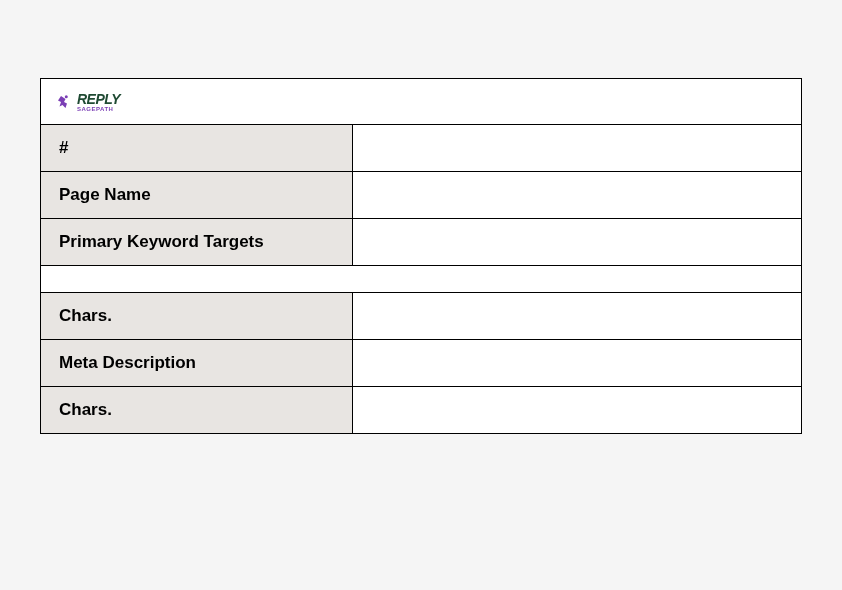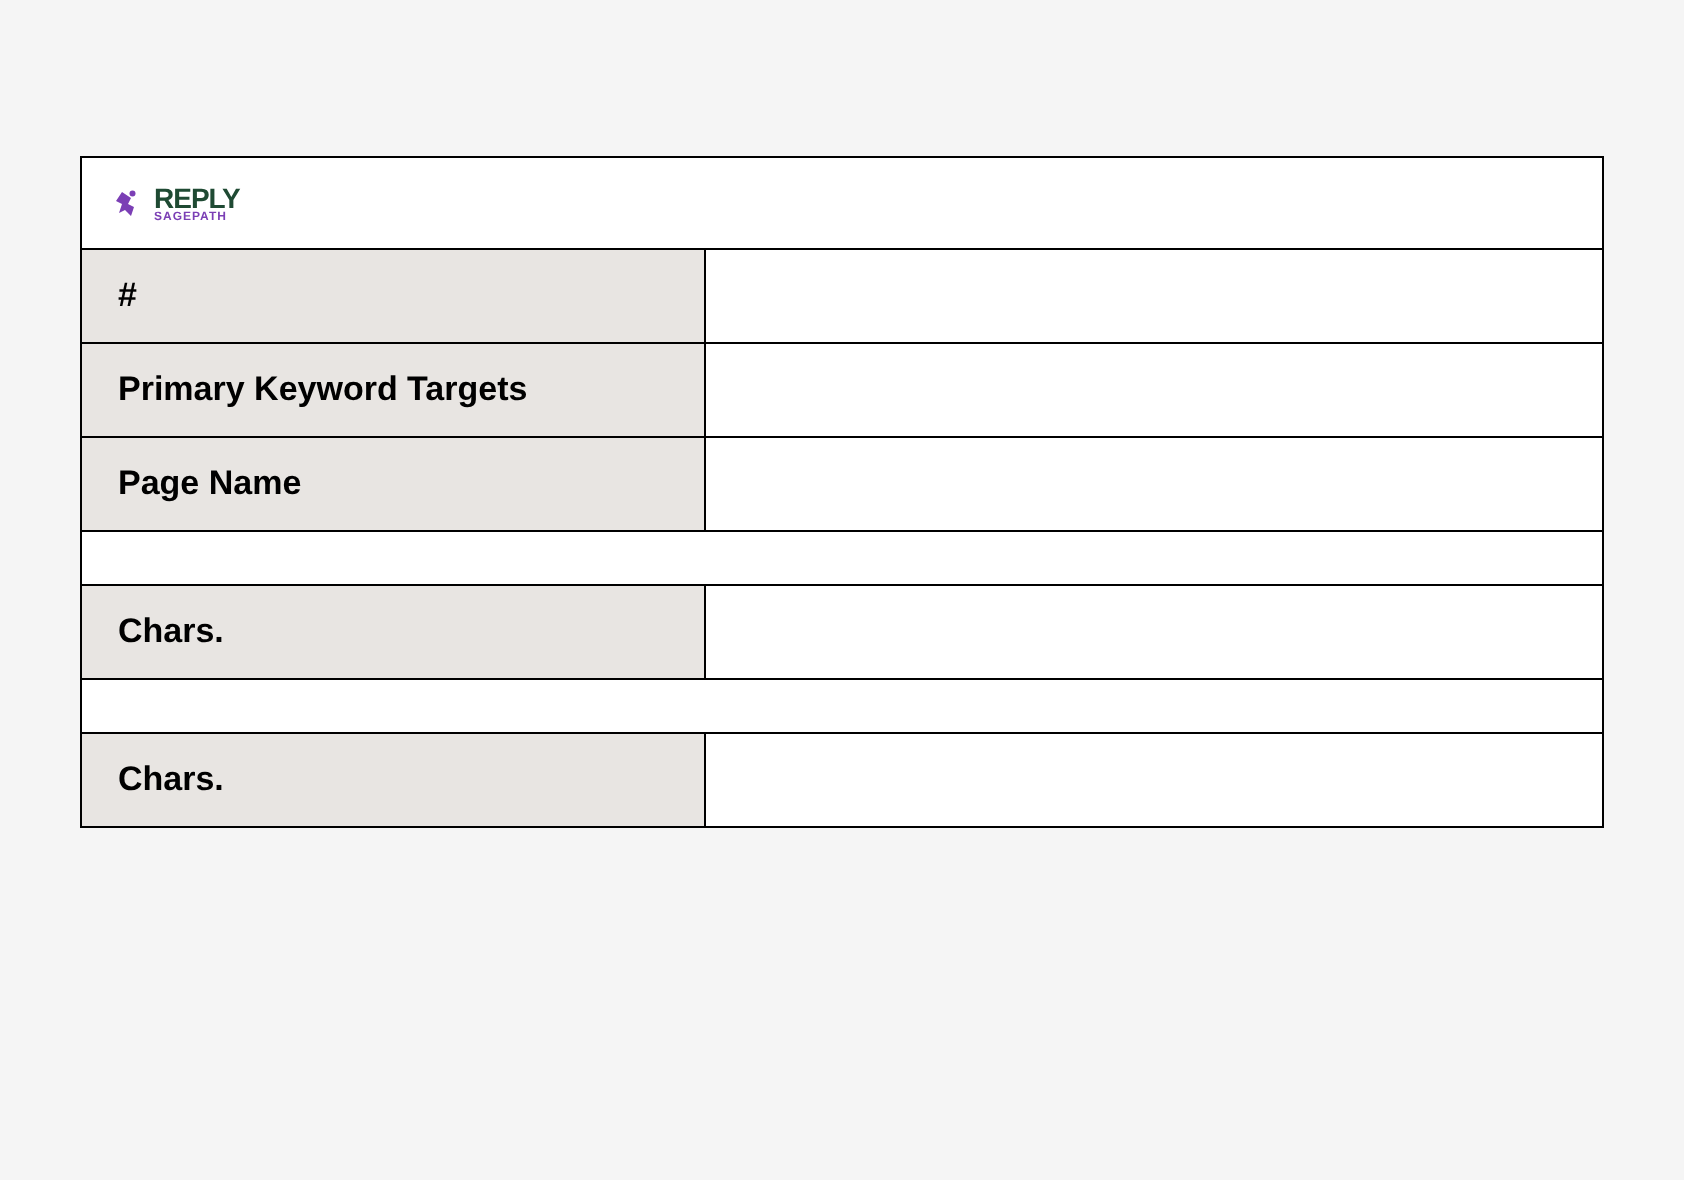--- a/index.html
+++ b/index.html
@@ -39,20 +39,21 @@
     .logo-text {
       display: flex;
       flex-direction: column;
       line-height: 1;
     }
     .logo-main {
       font-weight: 800;
       font-size: 14px;
       color: #1f4a33;
       letter-spacing: -0.5px;
+      font-style: italic;
     }
     .logo-sub {
       font-size: 6px;
       color: #7b3fb5;
       font-weight: 600;
       letter-spacing: 0.5px;
     }
     .row {
       display: flex;
       border-bottom: 1px solid #000;
@@ -92,40 +93,41 @@
       </div>
     </div>
   </div>
 
   <div class="row">
     <div class="label-cell">#</div>
     <div class="value-cell"></div>
   </div>
 
   <div class="row">
-    <div class="label-cell">Primary Keyword Targets</div>
+    <div class="label-cell">Page Name</div>
     <div class="value-cell"></div>
   </div>
 
   <div class="row">
-    <div class="label-cell">Page Name</div>
+    <div class="label-cell">Primary Keyword Targets</div>
     <div class="value-cell"></div>
   </div>
 
   <div class="row">
     <div class="value-cell"></div>
   </div>
 
 
   <div class="row">
     <div class="label-cell">Chars.</div>
     <div class="value-cell"></div>
   </div>
 
   <div class="row">
+    <div class="label-cell">Meta Description</div>
     <div class="value-cell"></div>
   </div>
 
   <div class="row">
     <div class="label-cell">Chars.</div>
     <div class="value-cell"></div>
   </div>
 </div>
 
 </body></html>

